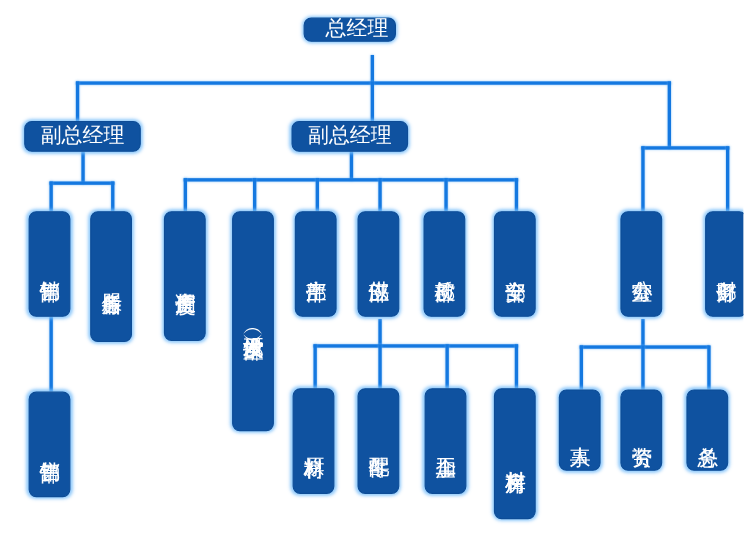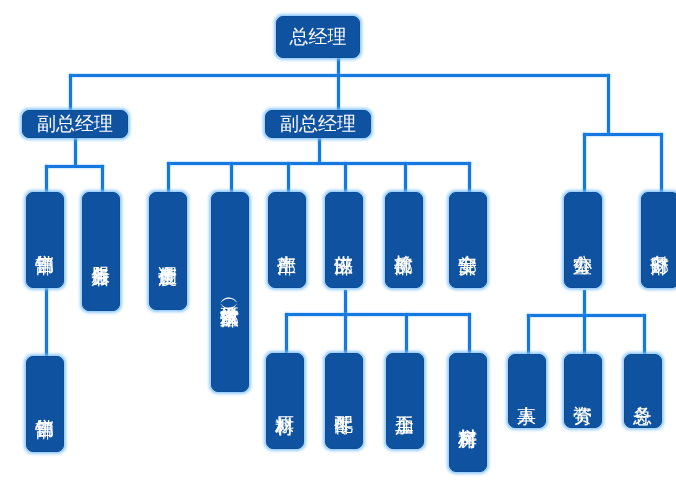--- a/index.html
+++ b/index.html
@@ -102,21 +102,21 @@
   <div class="line h" style="left:583px; top:133px; width:80px;"></div>
   <div class="line v" style="left:583px; top:133px; height:59px;"></div>
   <div class="line v" style="left:660px; top:133px; height:59px;"></div>
 
   <div class="line v" style="left:583px; top:290px; height:26px;"></div>
   <div class="line h" style="left:527px; top:314px; width:118px;"></div>
   <div class="line v" style="left:527px; top:314px; height:40px;"></div>
   <div class="line v" style="left:583px; top:314px; height:40px;"></div>
   <div class="line v" style="left:643px; top:314px; height:40px;"></div>
 
-  <div class="node horiz" style="left:276px; top:16px; width:84px; height:42px;">
+  <div class="node horiz" style="left:276px; top:16px; width:84px; height:22px;justify-content:flex-end;">
     <span class="lbl">总经理</span>
   </div>
 
   <div class="node horiz" style="left:22px; top:110px; width:106px; height:28px;">
     <span class="lbl">副总经理</span>
   </div>
   <div class="node horiz" style="left:265px; top:110px; width:106px; height:28px;">
     <span class="lbl">副总经理</span>
   </div>
 

